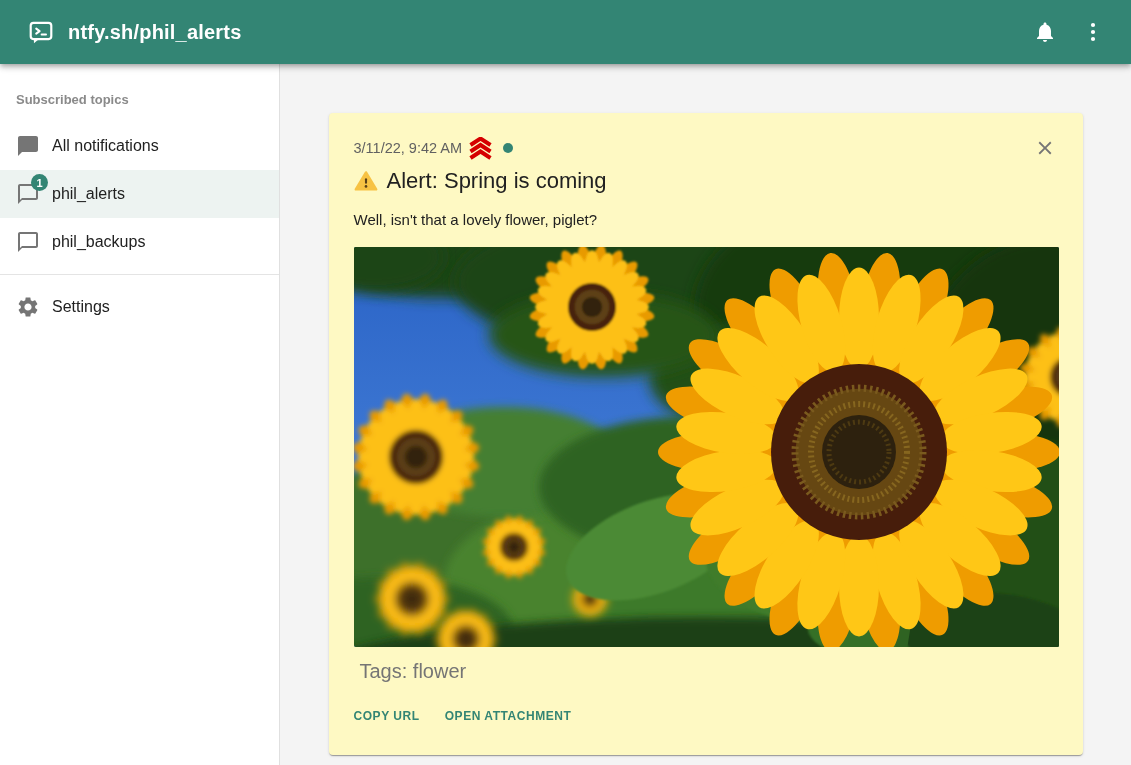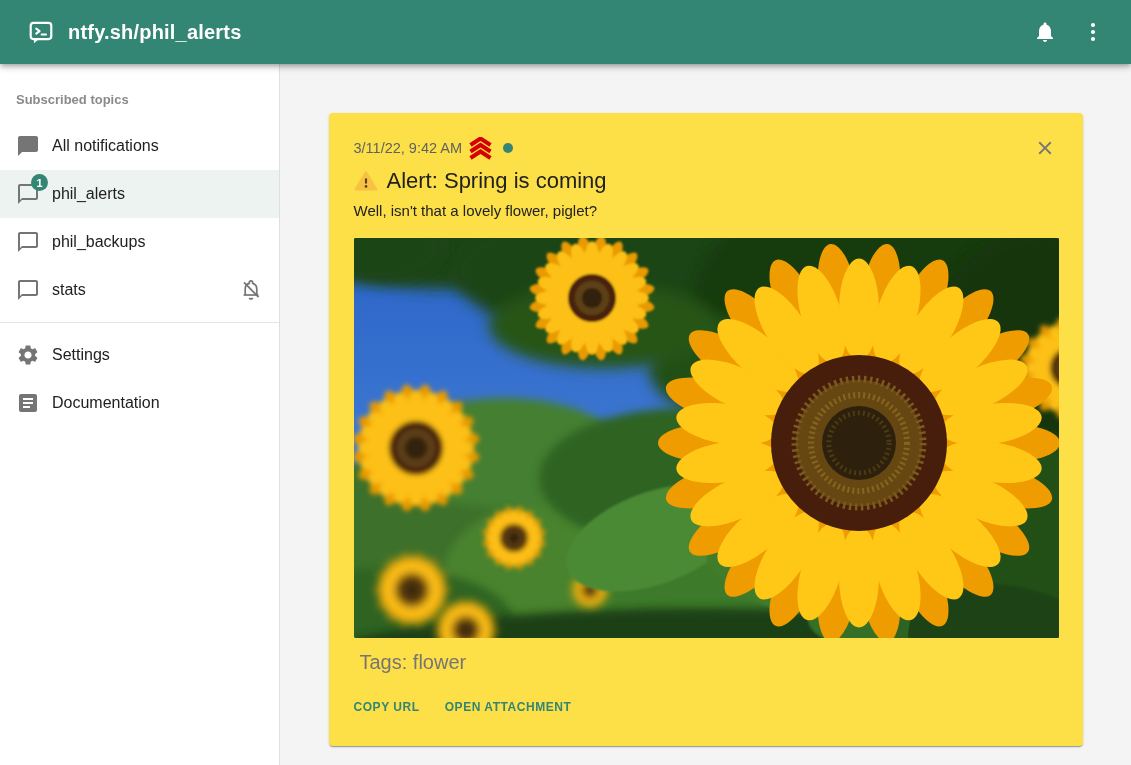--- a/index.html
+++ b/index.html
@@ -47,34 +47,34 @@
     position:absolute; top:-8px; right:-8px; width:17px; height:17px; border-radius:50%;
     background:var(--primary); color:#fff; font-size:11px; font-weight:700;
     display:flex; align-items:center; justify-content:center;
   }
   .right-icon { margin-left:auto; width:24px; height:24px; flex:none; }
   .divider { border:none; border-top:1px solid #e4e4e4; margin:8px 0; }
 
   
   .content { flex:1; overflow:hidden; }
   .card {
-    width:754px; margin:49px auto 0; background:#fde047; border-radius:4px;
+    width:754px; margin:49px auto 0; background:#fef9c3; border-radius:4px;
     padding:24px 24px 26px 25px;
     box-shadow:0 2px 1px -1px rgba(0,0,0,.2),0 1px 1px 0 rgba(0,0,0,.14),0 1px 3px 0 rgba(0,0,0,.12);
   }
   .card-head { display:flex; align-items:center; color:#616161; font-size:14.5px; height:22px; }
   .date { white-space:nowrap; }
   .prio { margin-left:5px; display:inline-flex; }
   .dot { width:10px; height:10px; border-radius:50%; background:var(--primary); margin-left:9px; }
   .closebtn {
     margin-left:auto; width:28px; height:28px; background:none; border:none; cursor:pointer;
     display:flex; align-items:center; justify-content:center; border-radius:50%; padding:0;
   }
   .title {
-    font-size:22px; font-weight:400; color:#212121; margin:9px 0 7px;
+    font-size:22px; font-weight:400; color:#212121; margin:9px 0 16px;
     display:flex; align-items:center; gap:9px; height:26px;
   }
   .warn { display:inline-flex; flex:none; }
   .body { font-size:15px; color:#212121; margin:4px 0 0; height:19px; line-height:19px; }
   .photo {
     width:705px; height:400px; margin-top:18px; border-radius:2px; overflow:hidden; cursor:pointer;
   }
   .photo svg { display:block; width:705px; height:400px; }
   .tags { font-size:20px; color:#757575; margin:13px 6px 0; }
   .card-actions { margin-top:20px; margin-left:-8px; display:flex; gap:9px; }
@@ -139,56 +139,32 @@
 
       <li class="nav-item">
         <span class="nav-icon">
           <svg viewBox="0 0 24 24" width="24" height="24" fill="#757575">
             <path d="M20 2H4c-1.1 0-2 .9-2 2v18l4-4h14c1.1 0 2-.9 2-2V4c0-1.1-.9-2-2-2zm0 14H6l-2 2V4h16v12z"></path>
           </svg>
         </span>
         <span class="nav-label">phil_backups</span>
       </li>
 
-      <li class="nav-item">
-        <span class="nav-icon">
-          <svg viewBox="0 0 24 24" width="24" height="24" fill="#757575">
-            <path d="M20 2H4c-1.1 0-2 .9-2 2v18l4-4h14c1.1 0 2-.9 2-2V4c0-1.1-.9-2-2-2zm0 14H6l-2 2V4h16v12z"></path>
-          </svg>
-        </span>
-        <span class="nav-label">stats</span>
-        <span class="right-icon">
-          <svg viewBox="0 0 24 24" width="24" height="24" fill="none" stroke="#757575" stroke-width="1.7">
-            <path d="M6.2 17 v-6 c0-2.9 1.8-5 4.1-5.6 V4.6 a1.7 1.7 0 0 1 3.4 0 v.8 C16 6 17.8 8.1 17.8 11 v6"></path>
-            <path d="M4.6 17 h14.8"></path>
-            <path d="M10.3 19.8 a1.85 1.85 0 0 0 3.4 0"></path>
-            <line x1="5" y1="4.4" x2="19.6" y2="19.2"></line>
-          </svg>
-        </span>
-      </li>
     </ul>
 
     <hr class="divider">
 
     <ul class="nav-list">
       <li class="nav-item">
         <span class="nav-icon">
           <svg viewBox="0 0 24 24" width="24" height="24" fill="#757575">
             <path d="M19.14 12.94c.04-.3.06-.61.06-.94 0-.32-.02-.64-.07-.94l2.03-1.58c.18-.14.23-.41.12-.61l-1.92-3.32c-.12-.22-.37-.29-.59-.22l-2.39.96c-.5-.38-1.03-.7-1.62-.94l-.36-2.54c-.04-.24-.24-.41-.48-.41h-3.84c-.24 0-.43.17-.47.41l-.36 2.54c-.59.24-1.13.57-1.62.94l-2.39-.96c-.22-.08-.47 0-.59.22L2.74 8.87c-.12.21-.08.47.12.61l2.03 1.58c-.05.3-.09.63-.09.94s.02.64.07.94l-2.03 1.58c-.18.14-.23.41-.12.61l1.92 3.32c.12.22.37.29.59.22l2.39-.96c.5.38 1.03.7 1.62.94l.36 2.54c.05.24.24.41.48.41h3.84c.24 0 .44-.17.47-.41l.36-2.54c.59-.24 1.13-.56 1.62-.94l2.39.96c.22.08.47 0 .59-.22l1.92-3.32c.12-.22.07-.47-.12-.61l-2.01-1.58zM12 15.6c-1.98 0-3.6-1.62-3.6-3.6s1.62-3.6 3.6-3.6 3.6 1.62 3.6 3.6-1.62 3.6-3.6 3.6z"></path>
           </svg>
         </span>
         <span class="nav-label">Settings</span>
-      </li>
-      <li class="nav-item">
-        <span class="nav-icon">
-          <svg viewBox="0 0 24 24" width="24" height="24" fill="#757575">
-            <path d="M19 3H5c-1.1 0-2 .9-2 2v14c0 1.1.9 2 2 2h14c1.1 0 2-.9 2-2V5c0-1.1-.9-2-2-2zm-5 14H7v-2h7v2zm3-4H7v-2h10v2zm0-4H7V7h10v2z"></path>
-          </svg>
-        </span>
-        <span class="nav-label">Documentation</span>
       </li>
     </ul>
   </nav>
 
   <main class="content">
     <article class="card">
       <div class="card-head">
         <span class="date">3/11/22, 9:42 AM</span>
         <span class="prio">
           <svg viewBox="0 0 27 23" width="27" height="23" fill="none" stroke="#d50000" stroke-width="4">

